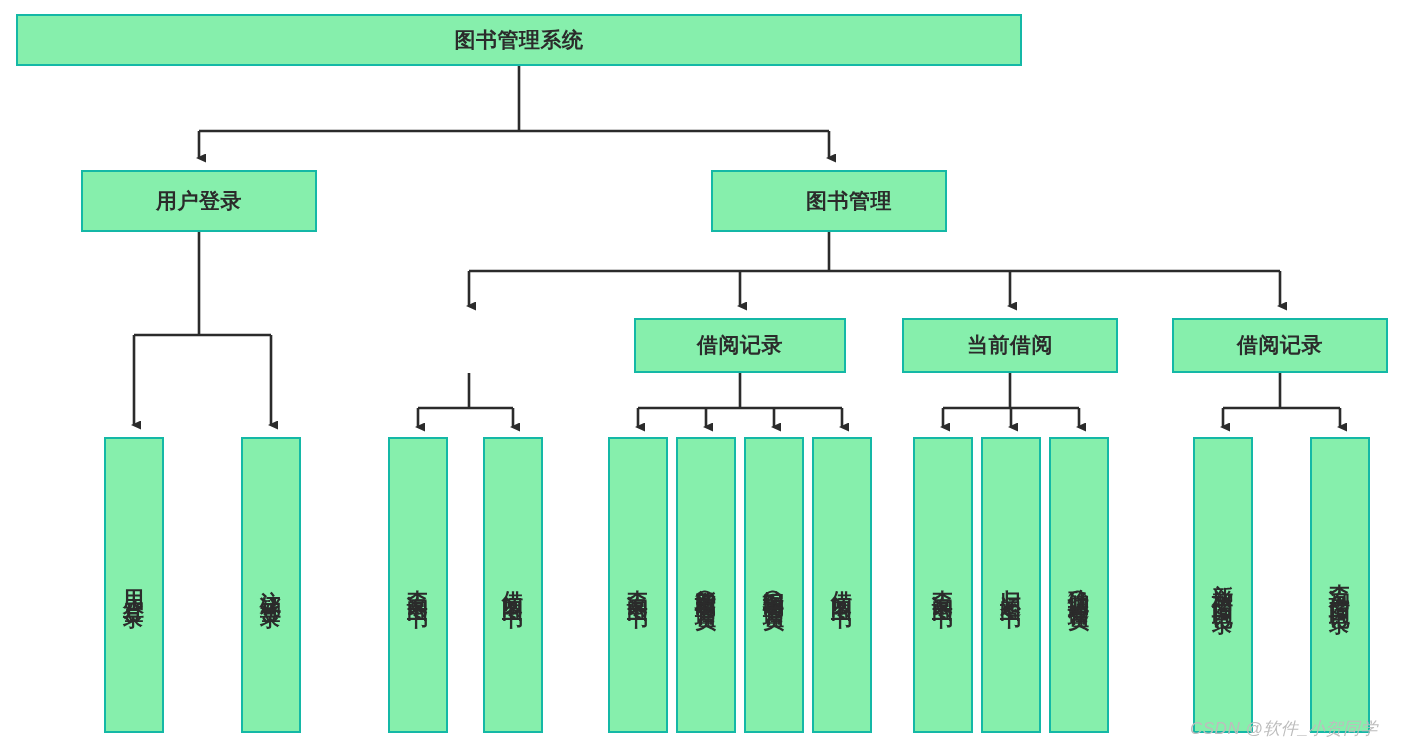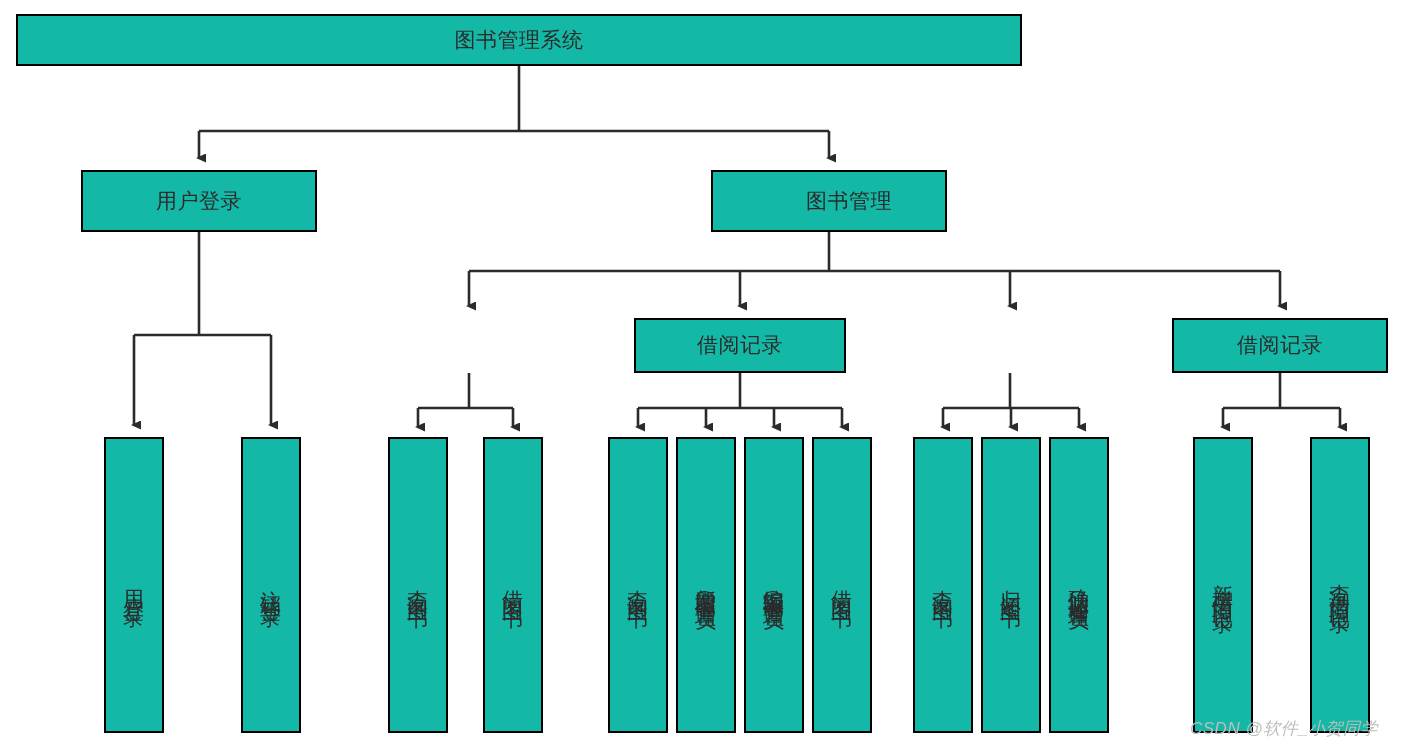--- a/index.html
+++ b/index.html
@@ -21,26 +21,27 @@
   #diagram-svg {
     position: absolute;
     left: 0;
     top: 0;
     width: 1405px;
     height: 747px;
   }
   .node {
     position: absolute;
     box-sizing: border-box;
-    border: 2px solid #000000;
-    background: #14b8a6;
+    border: 2px solid #14b8a6;
+    background: #86efac;
     display: flex;
     align-items: center;
     justify-content: center;
     overflow: hidden;
+    font-weight: bold;
   }
   .node-label {
     color: #2b2b2b;
     font-size: 21px;
     line-height: 1.18;
     letter-spacing: 0.5px;
     text-align: center;
     white-space: nowrap;
   }
   
@@ -136,20 +137,23 @@
   <div class="node h" style="left:81px; top:170px; width:236px; height:62px;">
     <span class="node-label">用户登录</span>
   </div>
   <div class="node h" style="left:711px; top:170px; width:236px; height:62px;padding-left:40px;">
     <span class="node-label">图书管理</span>
   </div>
 
   <div class="node h" style="left:634px; top:318px; width:212px; height:55px;">
     <span class="node-label">借阅记录</span>
   </div>
+  <div class="node h" style="left:902px; top:318px; width:216px; height:55px;">
+    <span class="node-label">当前借阅</span>
+  </div>
   <div class="node h" style="left:1172px; top:318px; width:216px; height:55px;">
     <span class="node-label">借阅记录</span>
   </div>
 
   <div class="node v" style="left:104px; top:437px; width:60px; height:296px;">
     <span class="node-label">用户登录</span>
   </div>
   <div class="node v" style="left:241px; top:437px; width:60px; height:296px;">
     <span class="node-label">注销登录</span>
   </div>

